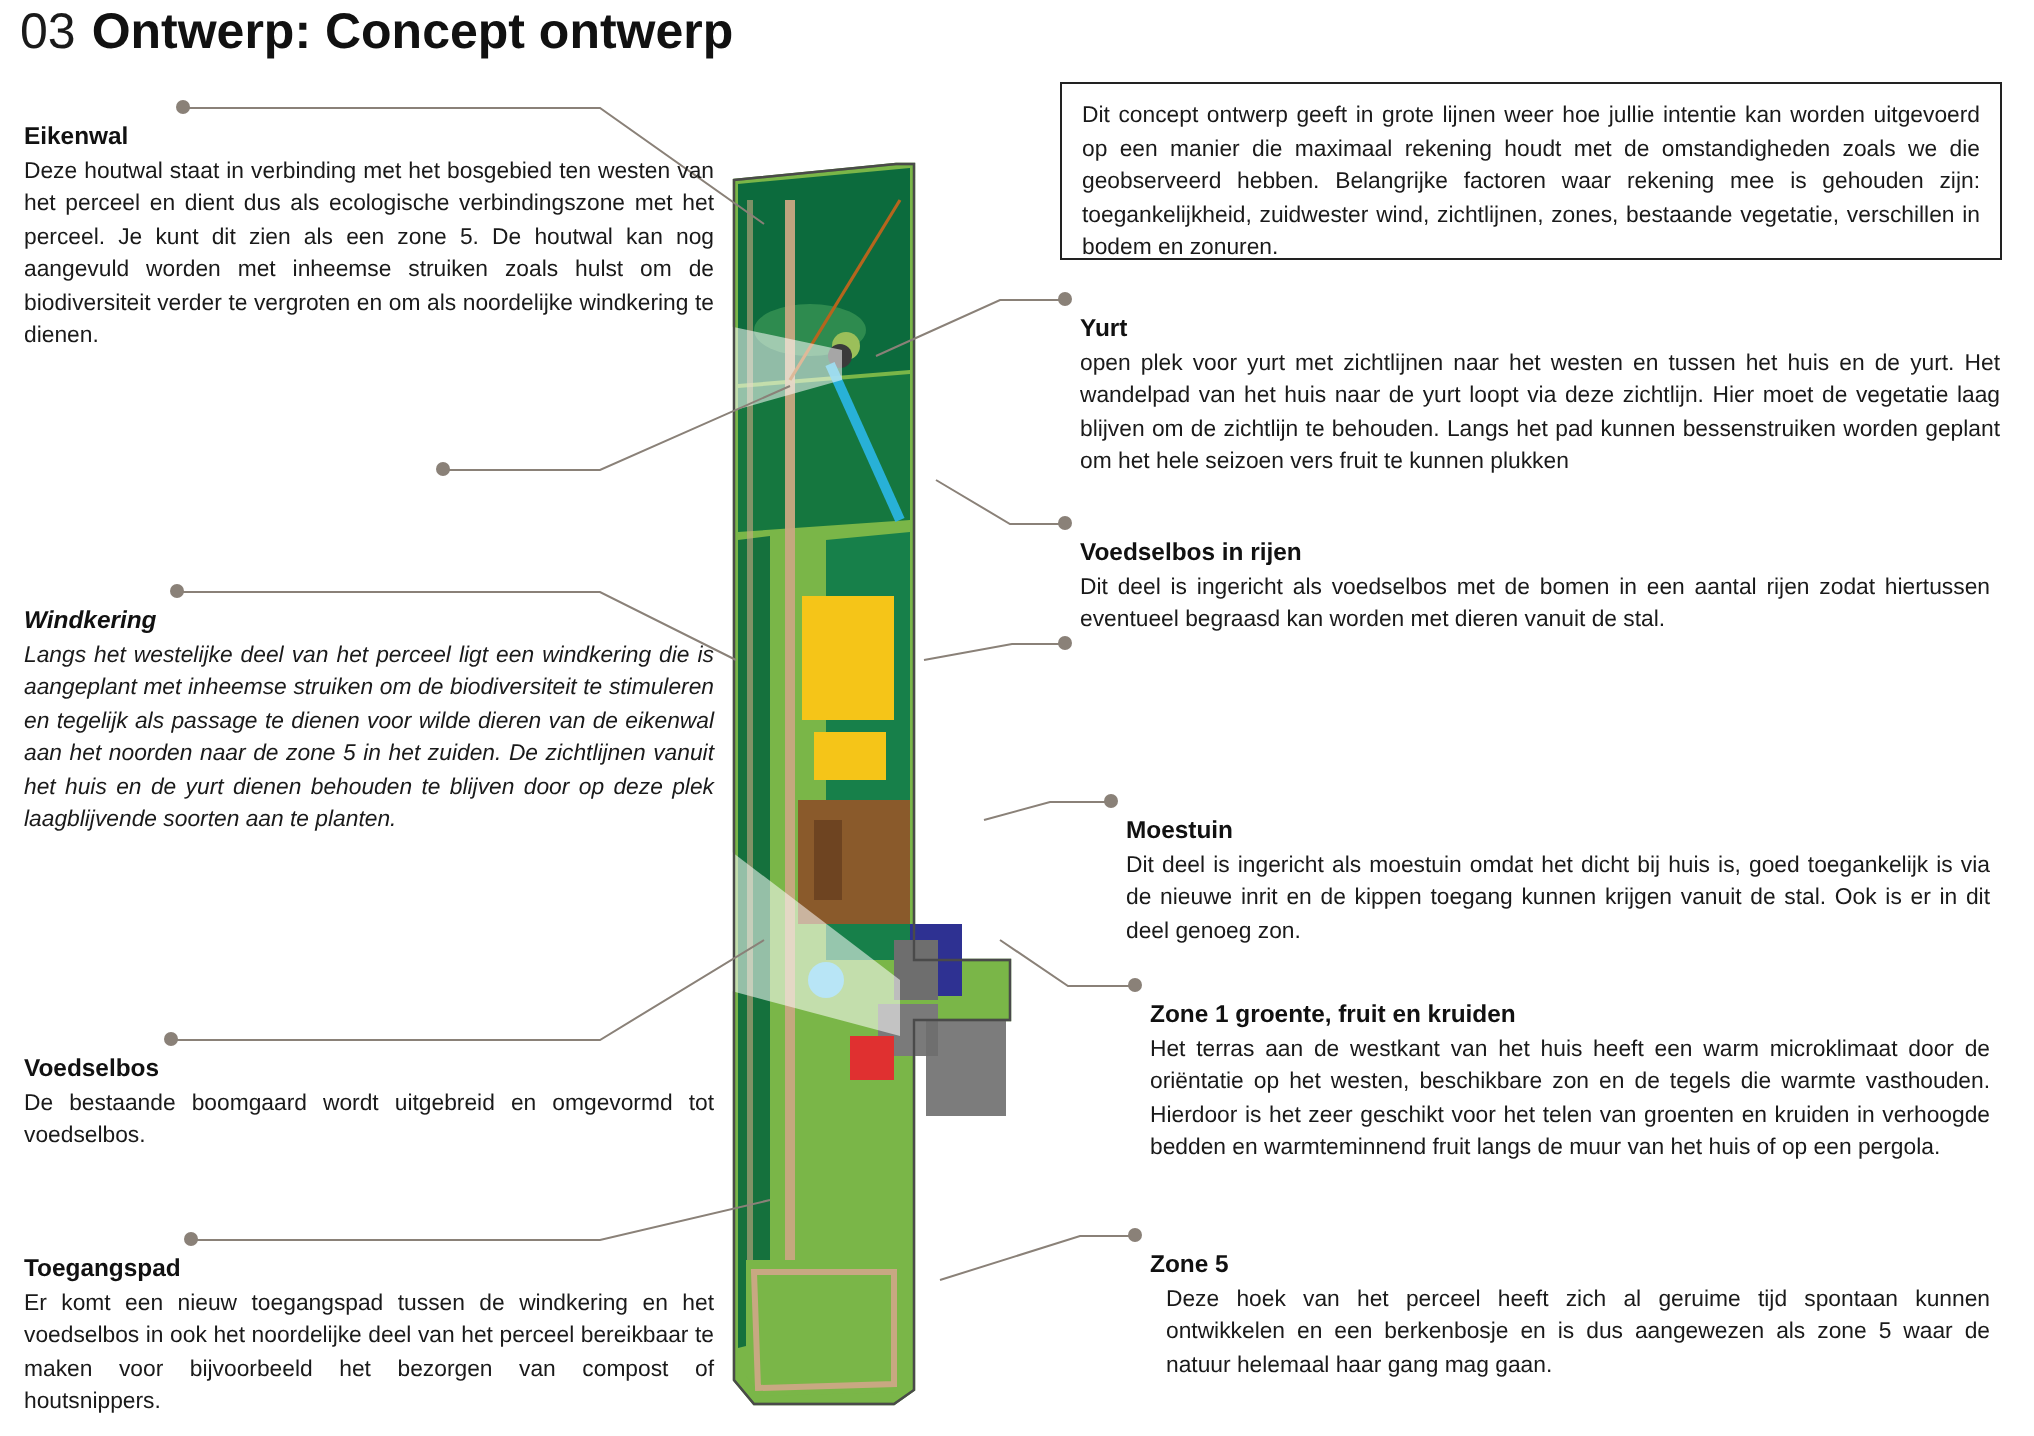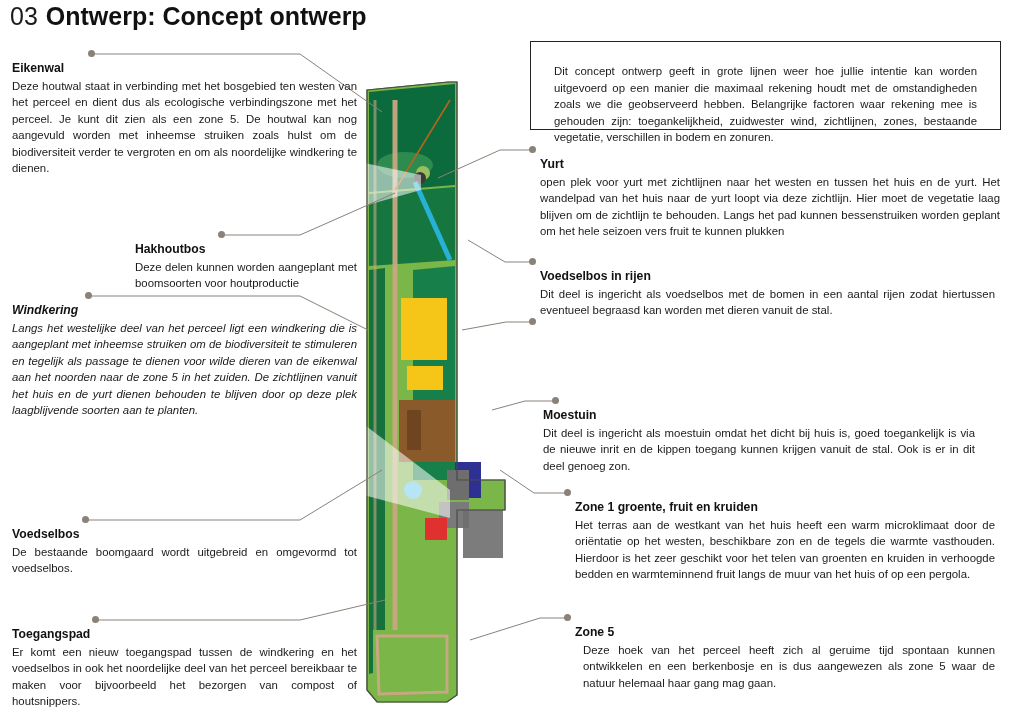--- a/index.html
+++ b/index.html
@@ -47,21 +47,21 @@
     position: absolute;
     left: 530px;
     top: 41px;
     width: 471px;
     height: 89px;
     border: 1px solid #222;
     box-sizing: border-box;
     padding: 8px 10px 6px 10px;
   }
   .intro-box p {
-    margin: 13px;
+    margin: 0;
     font-size: 11.4px;
     line-height: 16.5px;
     text-align: justify;
     color: #1a1a1a;
   }
 
   
   .ann {
     position: absolute;
   }
@@ -202,24 +202,20 @@
       <path d="M568,618 L540,618 L470,640"></path>
     </g>
   </svg>
 
   <div class="ann left" style="left:12px; top:45px; width:345px;">
     <p class="head">Eikenwal</p>
     <p class="body">Deze houtwal staat in verbinding met het bosgebied ten westen van het perceel en dient dus als ecologische verbindingszone met het perceel. Je kunt dit zien als een zone 5. De houtwal kan nog aangevuld worden met inheemse struiken zoals hulst om de biodiversiteit verder te vergroten en om als noordelijke windkering te dienen.</p>
   </div>
   <span class="dot" style="left:88px; top:50px;"></span>
 
-  <div class="ann left" style="left:135px; top:226px; width:222px;">
-    <p class="head">Hakhoutbos</p>
-    <p class="body">Deze delen kunnen worden aangeplant met boomsoorten voor houtproductie</p>
-  </div>
   <span class="dot" style="left:218px; top:231px;"></span>
 
   <div class="ann left" style="left:12px; top:287px; width:345px;font-style:italic;">
     <p class="head">Windkering</p>
     <p class="body">Langs het westelijke deel van het perceel ligt een windkering die is aangeplant met inheemse struiken om de biodiversiteit te stimuleren en tegelijk als passage te dienen voor wilde dieren van de eikenwal aan het noorden naar de zone 5 in het zuiden. De zichtlijnen vanuit het huis en de yurt dienen behouden te blijven door op deze plek laagblijvende soorten aan te planten.</p>
   </div>
   <span class="dot" style="left:85px; top:292px;"></span>
 
   <div class="ann left" style="left:12px; top:511px; width:345px;">
     <p class="head">Voedselbos</p>
@@ -244,21 +240,21 @@
   <span class="dot" style="left:529px; top:146px;"></span>
 
   <div class="ann" style="left:540px; top:253px; width:455px;">
     <p class="head">Voedselbos in rijen</p>
     <p class="body">Dit deel is ingericht als voedselbos met de bomen in een aantal rijen zodat hiertussen eventueel begraasd kan worden met dieren vanuit de stal.</p>
   </div>
   <span class="dot" style="left:529px; top:258px;"></span>
 
   <span class="dot" style="left:529px; top:318px;"></span>
 
-  <div class="ann" style="left:543px; top:392px; width:432px;">
+  <div class="ann" style="left:563px; top:392px; width:432px;">
     <p class="head">Moestuin</p>
     <p class="body">Dit deel is ingericht als moestuin omdat het dicht bij huis is, goed toegankelijk is via de nieuwe inrit en de kippen toegang kunnen krijgen vanuit de stal. Ook is er in dit deel genoeg zon.</p>
   </div>
   <span class="dot" style="left:552px; top:397px;"></span>
 
   <div class="ann" style="left:575px; top:484px; width:420px;">
     <p class="head">Zone 1 groente, fruit en kruiden</p>
     <p class="body">Het terras aan de westkant van het huis heeft een warm microklimaat door de oriëntatie op het westen, beschikbare zon en de tegels die warmte vasthouden. Hierdoor is het zeer geschikt voor het telen van groenten en kruiden in verhoogde bedden en warmteminnend fruit langs de muur van het huis of op een pergola.</p>
   </div>
   <span class="dot" style="left:564px; top:489px;"></span>

